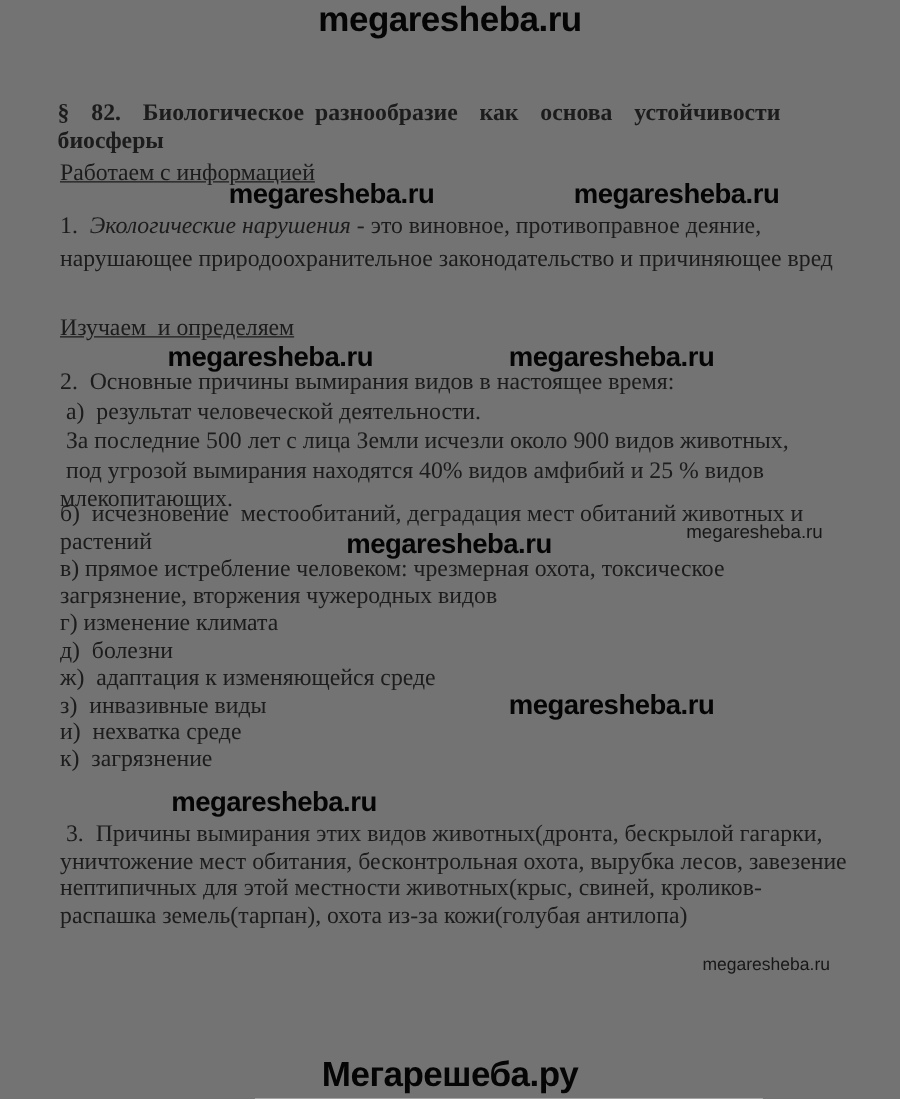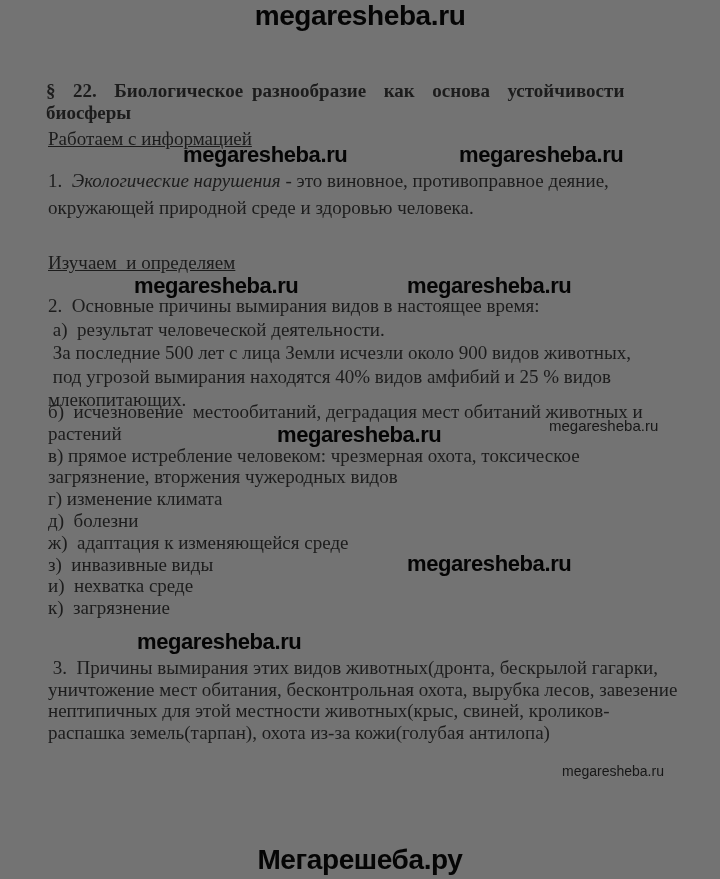--- a/index.html
+++ b/index.html
@@ -63,28 +63,28 @@
   <div class="wm wm-body" style="left:277px;top:424px;">megaresheba.ru</div>
 
   <div class="wm wm-body" style="left:407px;top:553px;">megaresheba.ru</div>
 
   <div class="wm wm-body" style="left:137px;top:631px;">megaresheba.ru</div>
 
   <div class="wm wm-small" style="left:562px;top:763px;font-size:14px;">megaresheba.ru</div>
 
   <div class="wm wm-large wm-center" style="top:846px;">Мегарешеба.ру</div>
 
-  <div class="abs doc-title">§  22.  Биологическое разнообразие  как  основа  устойчивости  биосферы</div>
+  <div class="abs doc-title">§  82.  Биологическое разнообразие  как  основа  устойчивости  биосферы</div>
 
   <div class="abs section-head" style="top:128px;">Работаем с информацией</div>
 
   <div class="abs body-block p1">
     <div class="line"><span>1.  </span><span class="italic">Экологические нарушения</span><span> - это виновное, противоправное деяние,</span></div>
     <div>
-        <div class="line">окружающей природной среде и здоровью человека.</div>
+        <div class="line">нарушающее природоохранительное законодательство и причиняющее вред</div>
       </div>
   </div>
 
   <div class="abs section-head" style="top:252px;">Изучаем  и определяем</div>
 
   <div class="abs body-block p2">
       <div class="line">2.  Основные причины вымирания видов в настоящее время:</div>
       <div class="line"> а)  результат человеческой деятельности.</div>
       <div class="line"> За последние 500 лет с лица Земли исчезли около 900 видов животных,</div>
       <div class="line"> под угрозой вымирания находятся 40% видов амфибий и 25 % видов</div>

